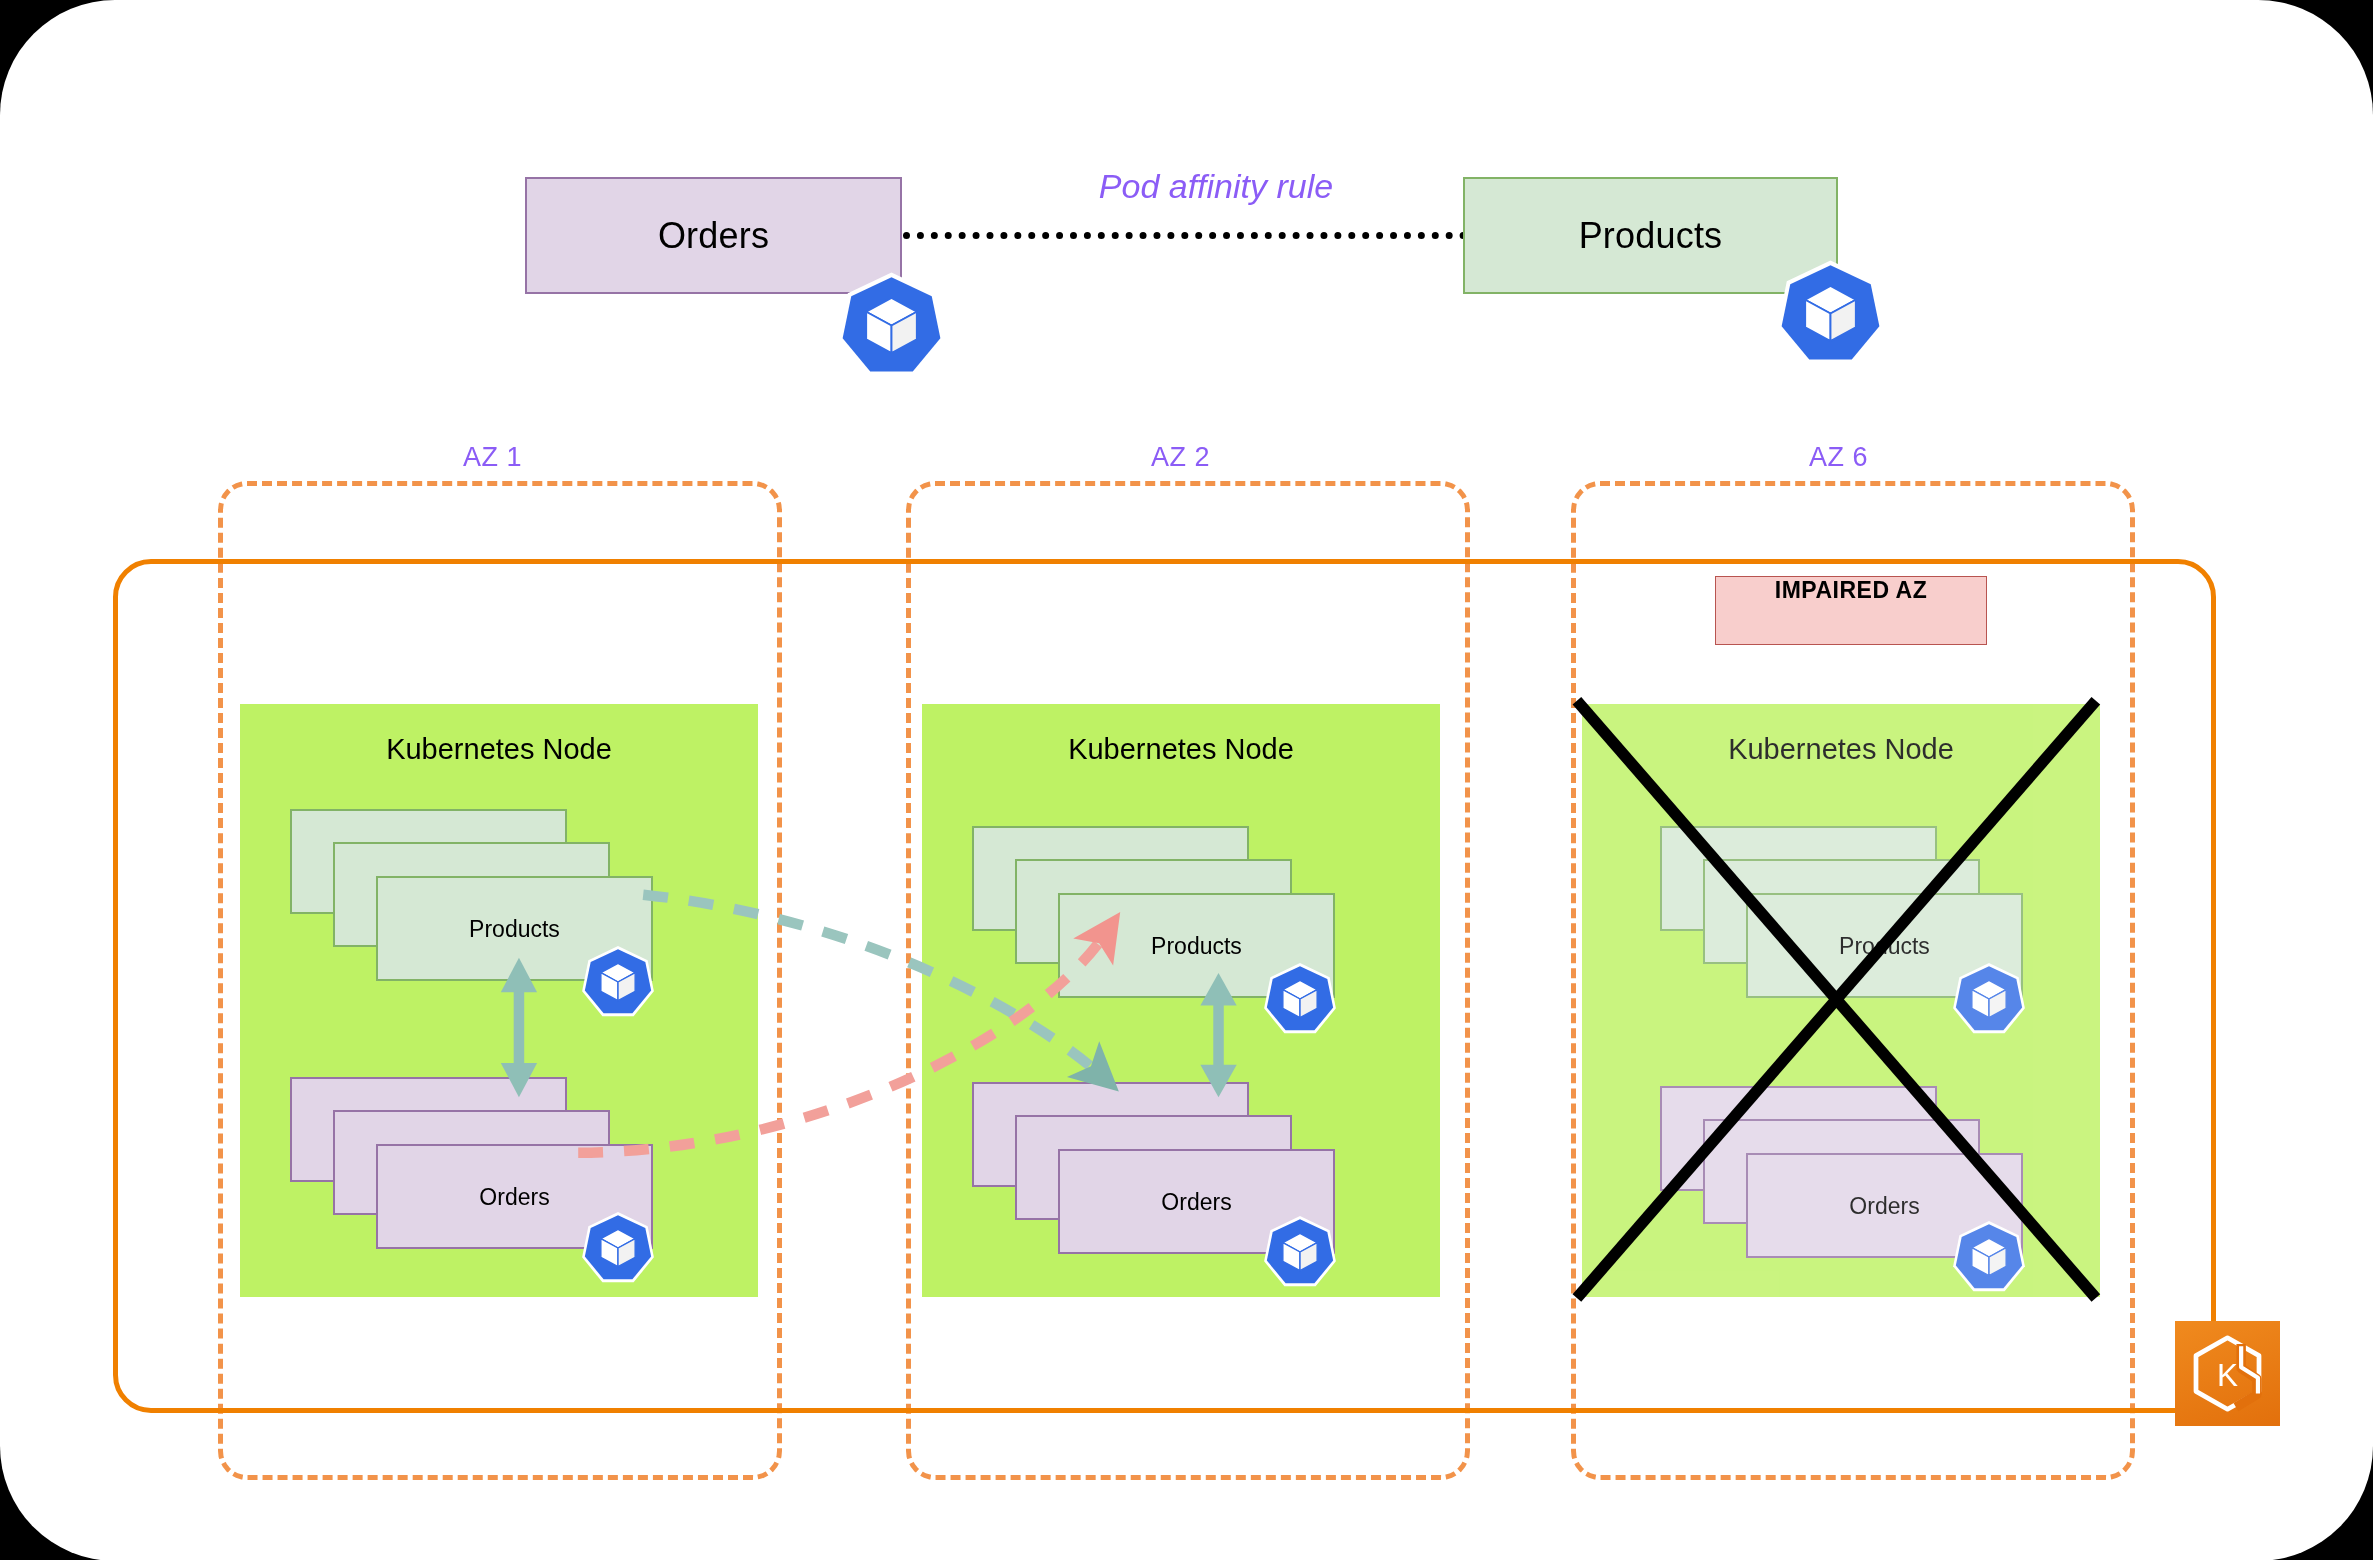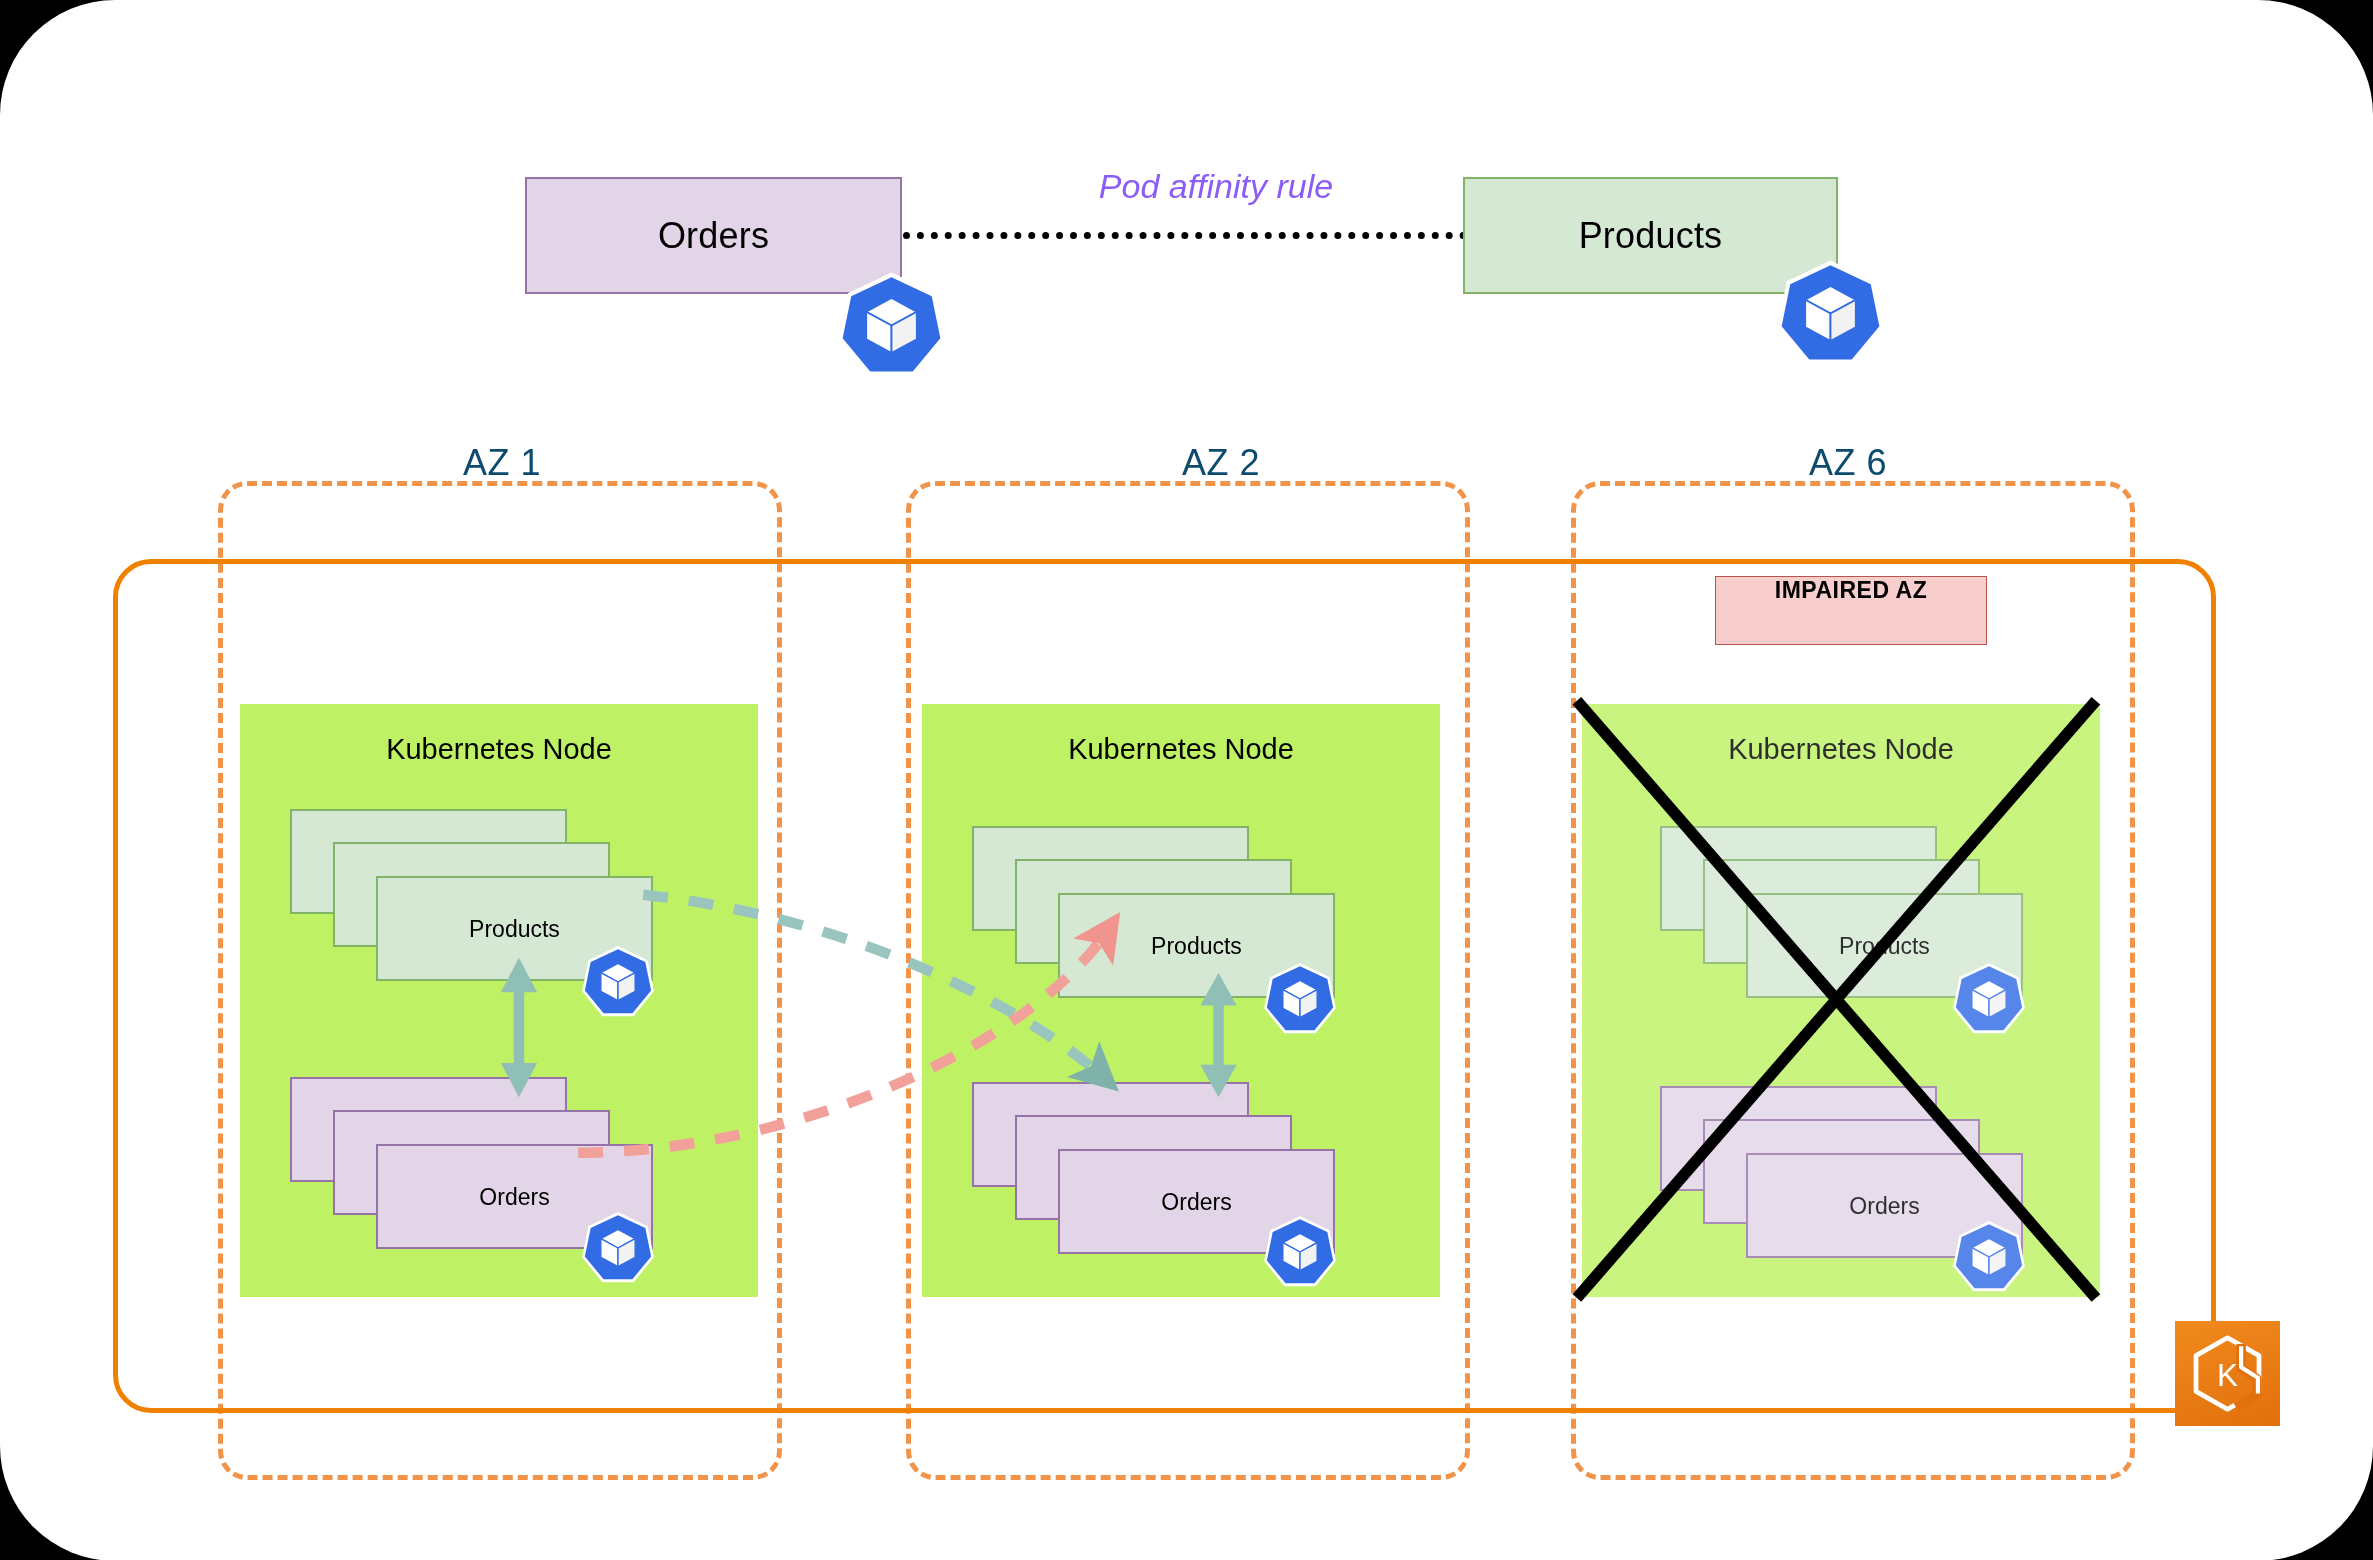--- a/index.html
+++ b/index.html
@@ -74,22 +74,22 @@
   
   .az-box {
     position: absolute;
     box-sizing: border-box;
     border: 5.7px dashed #F2934A;
     border-radius: 29px;
     background: transparent;
   }
   .az-label {
     position: absolute;
-    font-size: 36px;
-    color: #0c4a6e;
+    font-size: 27px;
+    color: #8b5cf6;
     white-space: nowrap;
     letter-spacing: 0.5px;
   }
 
   
   .cluster-box {
     position: absolute;
     box-sizing: border-box;
     border: 5.7px solid #F08000;
     border-radius: 38px;
@@ -190,21 +190,21 @@
       <path d="M50 26 L72 38 L50 50 L28 38 Z" fill="#ffffff" stroke="#326CE5" stroke-width="1.6" stroke-linejoin="round"></path>
       <path d="M50 50 L50 74 L28 62 L28 38 Z" fill="#ffffff" stroke="#326CE5" stroke-width="1.6" stroke-linejoin="round"></path>
       <path d="M50 50 L72 38 L72 62 L50 74 Z" fill="#f2f2f2" stroke="#326CE5" stroke-width="1.6" stroke-linejoin="round"></path>
     </svg>
   </div>
 
   <div class="az-box" style="left:218px; top:481px; width:564px; height:999px;"></div>
   <div class="az-label" style="left:463px; top:442px;">AZ 1</div>
 
   <div class="az-box" style="left:906px; top:481px; width:564px; height:999px;"></div>
-  <div class="az-label" style="left:1182px; top:442px;">AZ 2</div>
+  <div class="az-label" style="left:1151px; top:442px;">AZ 2</div>
 
   <div class="az-box" style="left:1571px; top:481px; width:564px; height:999px;"></div>
   <div class="az-label" style="left:1809px; top:442px;">AZ 6</div>
 
   <div class="cluster-box" style="left:113px; top:559px; width:2103px; height:854px;"></div>
 
   <div class="impaired">
     <span>IMPAIRED AZ</span>
   </div>
 

